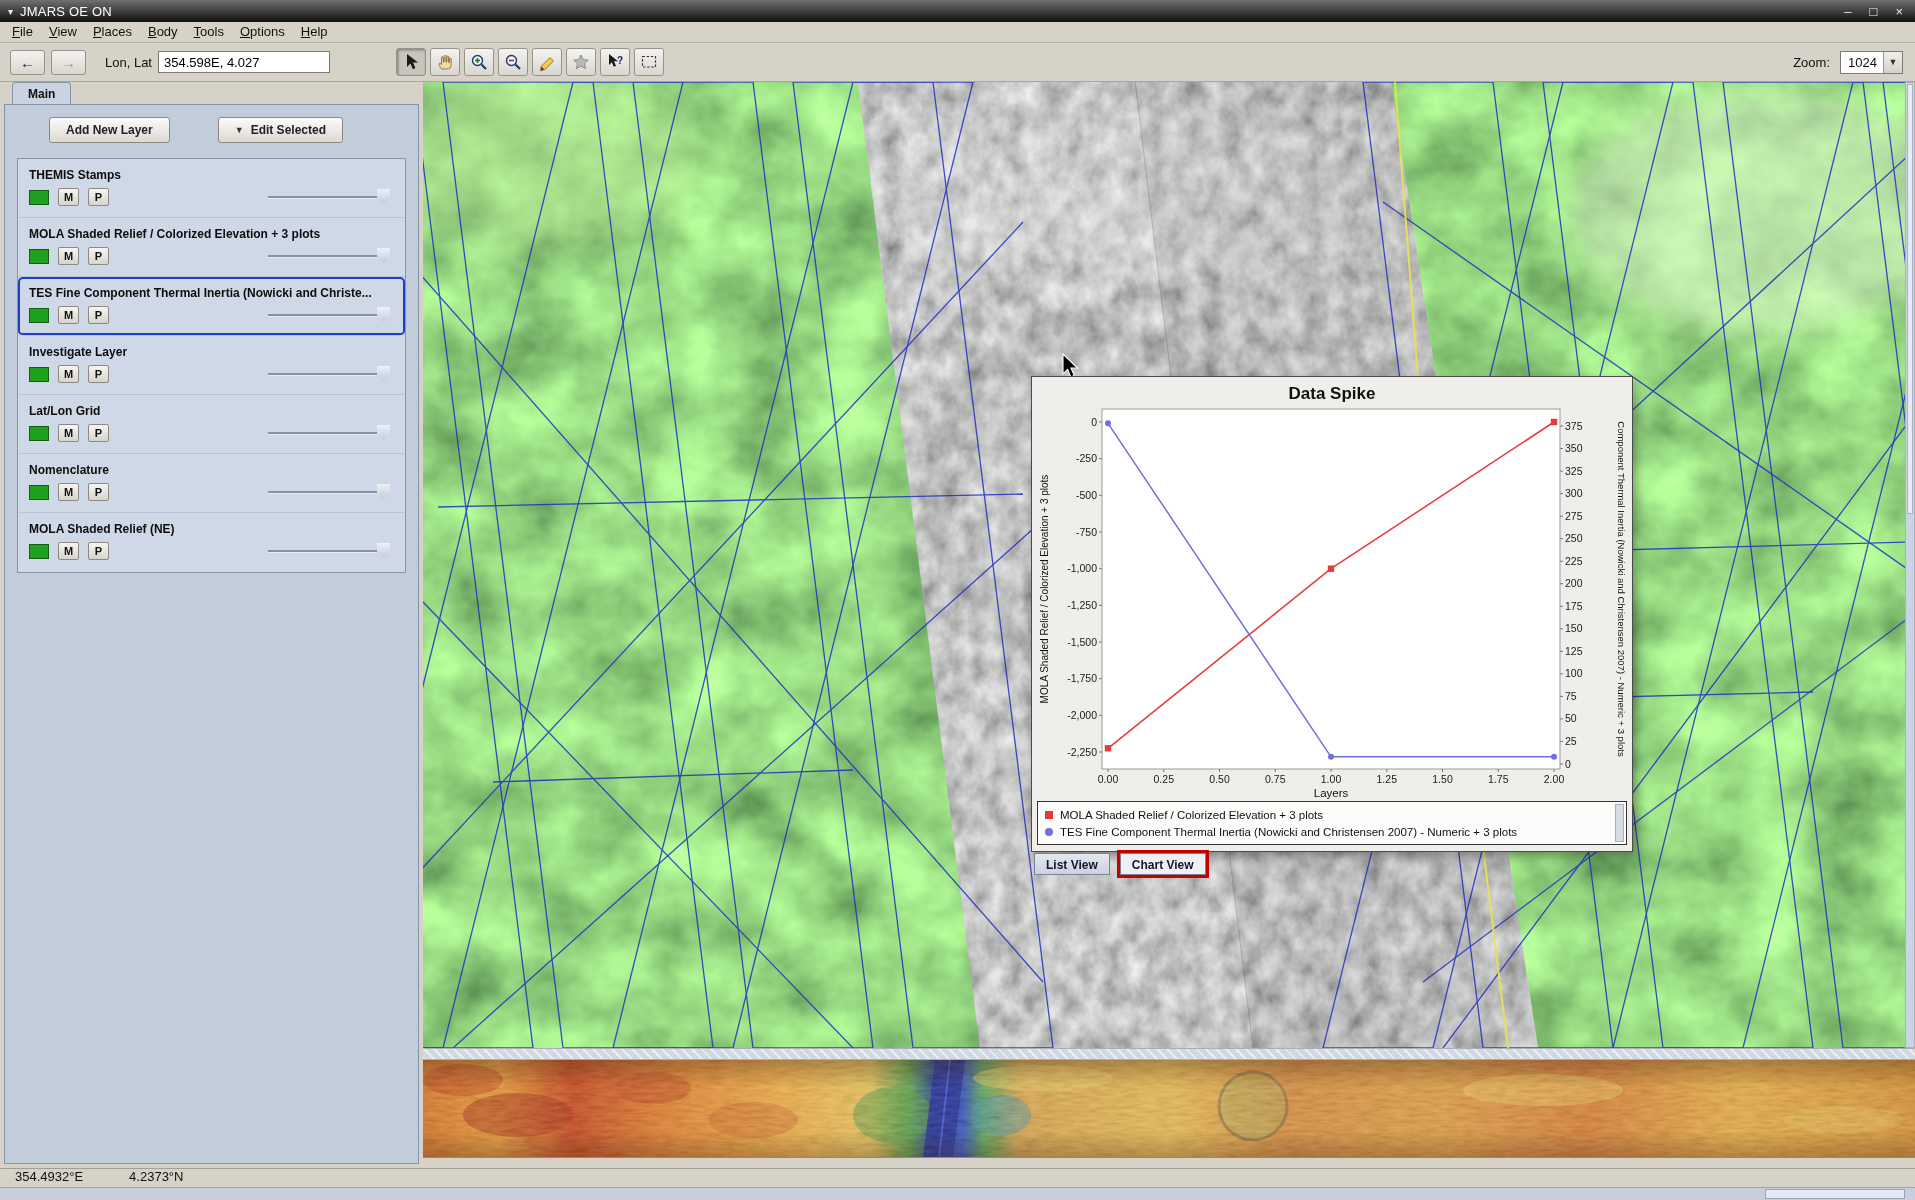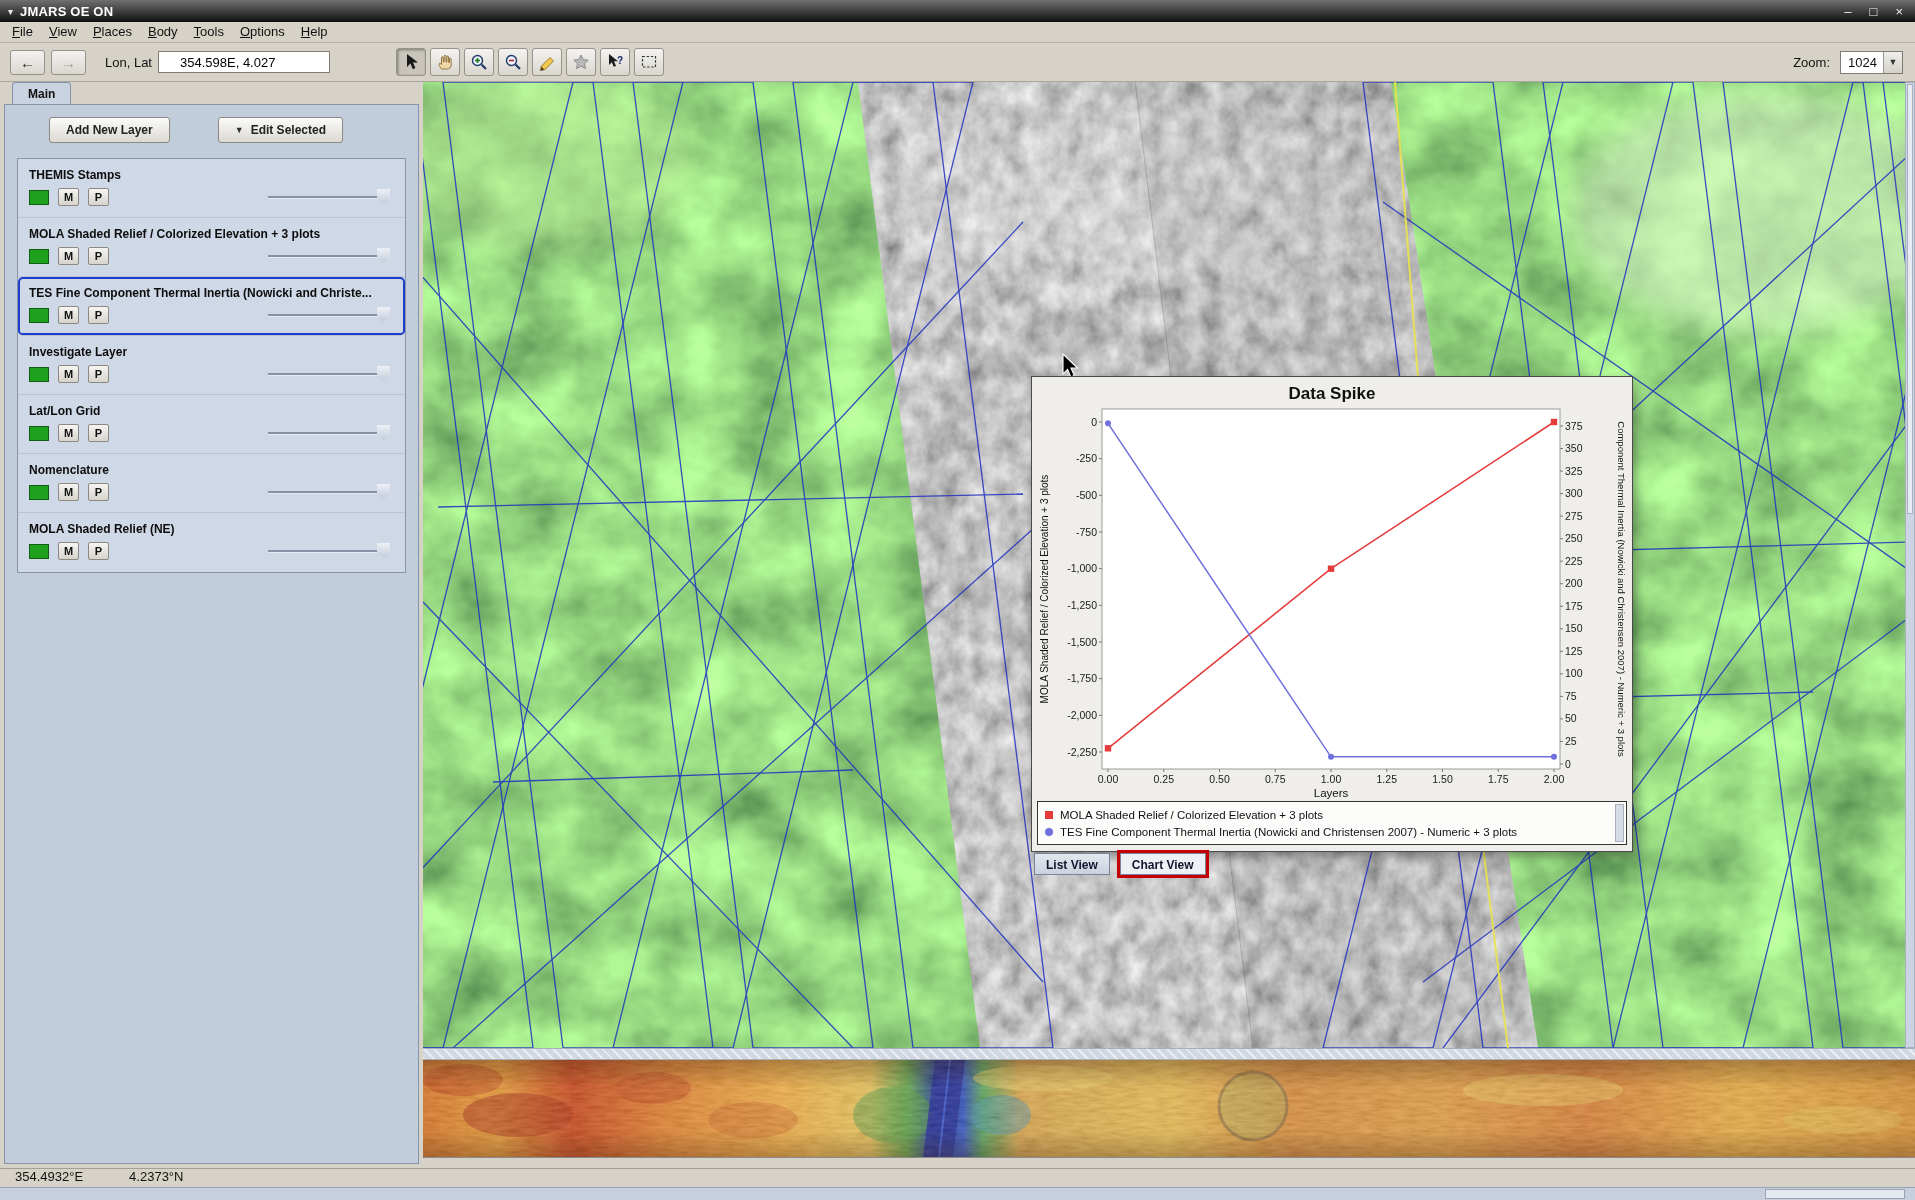--- a/index.html
+++ b/index.html
@@ -3,33 +3,33 @@
 <meta charset="utf-8">
 <style>
   *{margin:0;padding:0;box-sizing:border-box}
   html,body{width:1915px;height:1200px;overflow:hidden}
   body{position:relative;background:#d6d2c8;font-family:"Liberation Sans",sans-serif;color:#111}
   svg text{font-family:"Liberation Sans",sans-serif}
 
   
   .titlebar{position:absolute;left:0;top:0;width:1915px;height:22px;background:linear-gradient(#707070,#101010);color:#fff;display:flex;align-items:center;padding:0 8px;gap:7px}
   .win-icon{font-size:10px;color:#e8e8e8}
-  .win-title{font-size:13px;font-weight:bold;letter-spacing:.2px}
+  .win-title{font-size:13px;font-weight:normal;letter-spacing:.2px}
   .win-buttons{margin-left:auto;display:flex;gap:18px;font-size:13px;color:#eee;padding-right:4px}
 
   
   .menubar{position:absolute;top:22px;left:0;width:1915px;height:21px;background:#d6d2c8;border-bottom:1px solid #b6b2a8;display:flex;padding-left:4px;font-size:13px}
   .menu-item{padding:2px 8px;cursor:default}
 
   
   .toolbar{position:absolute;top:43px;left:0;width:1915px;height:39px;background:#d6d2c8;border-bottom:1px solid #a9a59b;display:flex;align-items:center;padding:0 10px;gap:6px}
   .nav-btn{width:35px;height:25px;background:linear-gradient(#f4f3f0,#d9d6cf);border:1px solid #97938a;border-radius:3px;font-size:15px;font-weight:bold;color:#222;line-height:1}
   .nav-btn.disabled{color:#9e9a91}
   .lonlat-label{font-size:13px;margin-left:13px}
-  .lonlat-input{width:172px;height:22px;border:1px solid #7f7b72;background:#fff;font-size:13px;padding:0 21px;font-family:"Liberation Sans",sans-serif}
+  .lonlat-input{width:172px;height:22px;border:1px solid #7f7b72;background:#fff;font-size:13px;padding:0 5px;font-family:"Liberation Sans",sans-serif}
   .tool-buttons{display:flex;gap:4px;margin-left:60px}
   .tool-btn{width:30px;height:28px;background:linear-gradient(#f4f3f0,#d9d6cf);border:1px solid #97938a;border-radius:3px;display:flex;align-items:center;justify-content:center;padding:0}
   .tool-btn.pressed{background:#c9c5bc;box-shadow:inset 1px 1px 3px rgba(0,0,0,.4)}
   .ticon{display:block;width:20px;height:20px}
   .ticon svg{width:20px;height:20px;display:block}
   .zoom-label{margin-left:auto;font-size:13px;padding-right:4px}
   .zoom-box{display:flex;border:1px solid #7f7b72;background:#fff;height:23px;margin-right:2px}
   .zoom-value{font-size:13px;padding:3px 6px 0 7px;min-width:42px}
   .zoom-dd{width:19px;background:linear-gradient(#f0efec,#d4d1c9);border-left:1px solid #9b978e;font-size:9px;display:flex;align-items:center;justify-content:center;color:#333}
 

